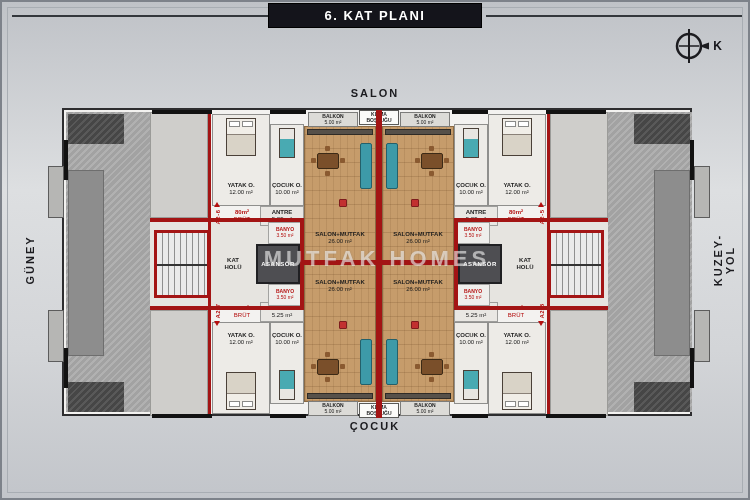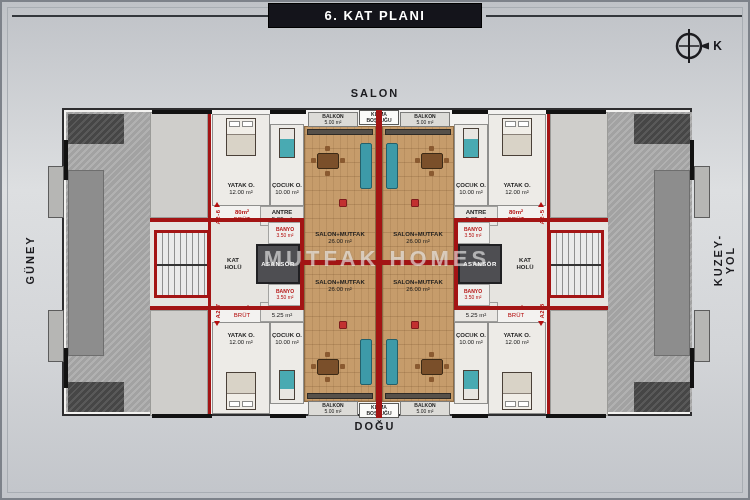--- a/index.html
+++ b/index.html
@@ -70,21 +70,21 @@
   <svg width="40" height="40" viewBox="0 0 40 40">
     <circle cx="18" cy="20" r="12" fill="none" stroke="#1c1c20" stroke-width="2.5"></circle>
     <line x1="18" y1="3" x2="18" y2="37" stroke="#1c1c20" stroke-width="2"></line>
     <line x1="8" y1="20" x2="28" y2="20" stroke="#1c1c20" stroke-width="1.5"></line>
     <path d="M28 20 L38 16.5 L38 23.5 Z" fill="#1c1c20"></path>
   </svg>
   <span class="k">K</span>
 </div>
 
 <div class="dir" style="left:50%;transform:translateX(-50%);top:85px">SALON</div>
-<div class="dir" style="left:50%;transform:translateX(-50%);top:418px">DOĞU</div>
+<div class="dir" style="left:50%;transform:translateX(-50%);top:418px">ÇOCUK</div>
 <div class="dir vert" style="left:-12px;top:251px">GÜNEY</div>
 <div class="dir vert" style="left:682px;top:251px">KUZEY-YOL</div>
 
 <div class="plan">
 
   <div class="abs gz" style="left:2px;top:2px;width:84px;height:300px"></div>
   <div class="abs gz" style="left:544px;top:2px;width:84px;height:300px"></div>
   <div class="abs gzd" style="left:4px;top:4px;width:56px;height:30px"></div>
   <div class="abs gzd" style="left:4px;top:272px;width:56px;height:30px"></div>
   <div class="abs gzd" style="left:570px;top:4px;width:56px;height:30px"></div>

